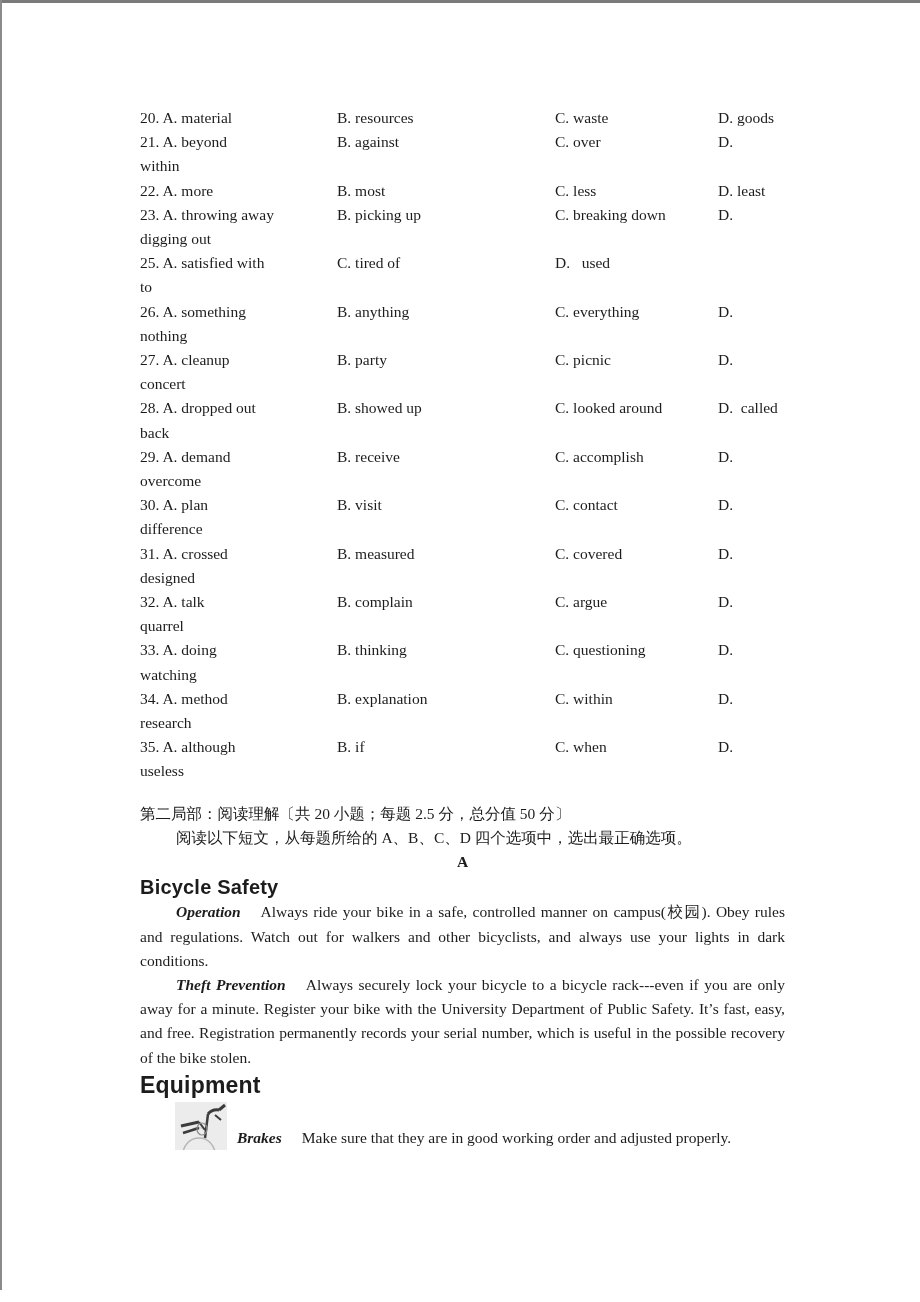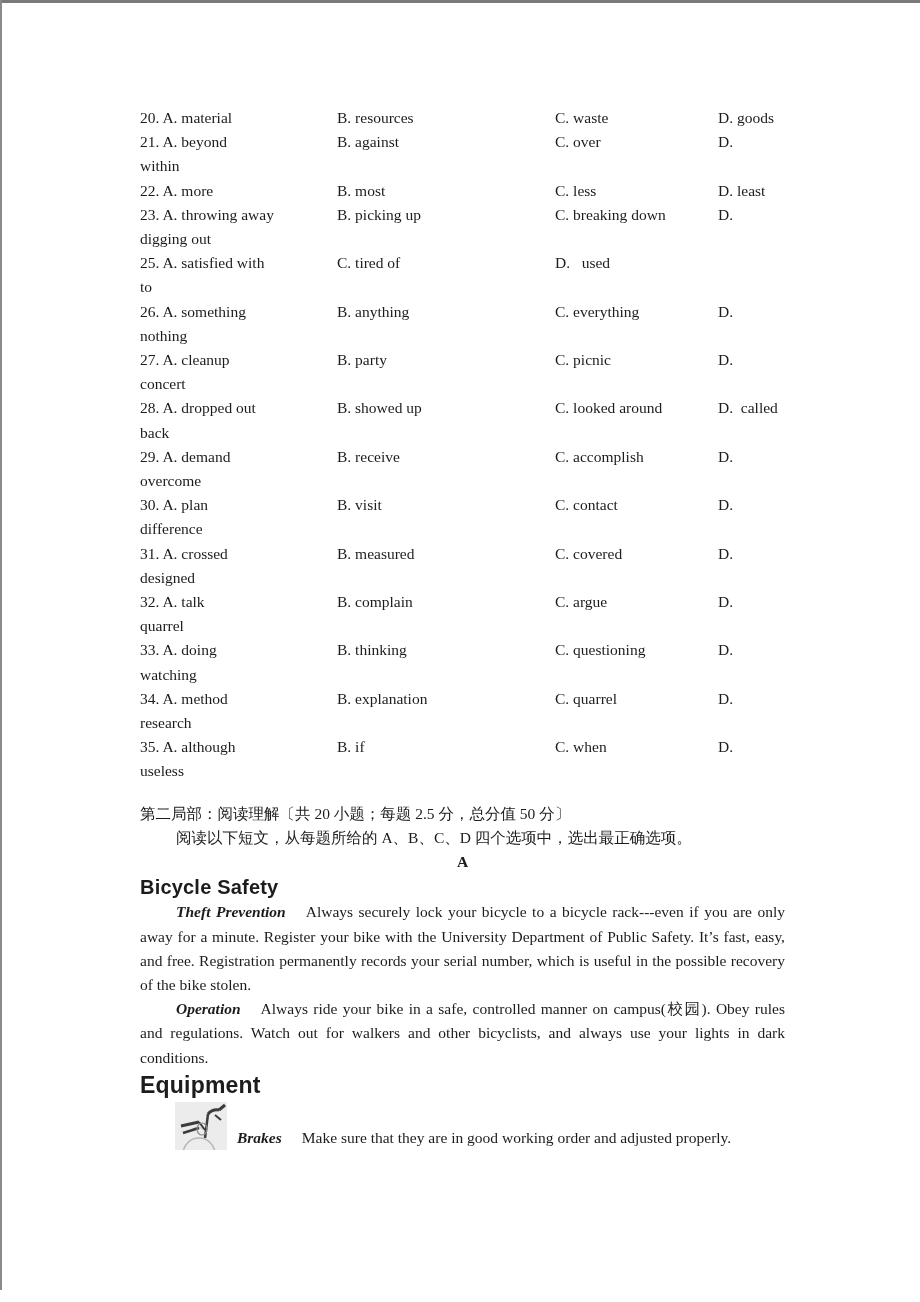--- a/index.html
+++ b/index.html
@@ -192,21 +192,21 @@
       <span class="q-cell">C. questioning</span>
       <span class="q-cell">D.</span>
     </div>
     <div class="q-wrap">watching</div>
   </div>
 
   <div class="q-block">
     <div class="q-row">
       <span class="q-cell">34. A. method</span>
       <span class="q-cell">B. explanation</span>
-      <span class="q-cell">C. quarrel</span>
+      <span class="q-cell">C. within</span>
       <span class="q-cell">D.</span>
     </div>
     <div class="q-wrap">research</div>
   </div>
 
   <div class="q-block">
     <div class="q-row">
       <span class="q-cell">35. A. although</span>
       <span class="q-cell">B. if</span>
       <span class="q-cell">C. when</span>
@@ -218,25 +218,25 @@
 
     <div class="cn-heading">第二局部：阅读理解〔共 20 小题；每题 2.5 分，总分值 50 分〕</div>
 
     <div class="cn-instruction">阅读以下短文，从每题所给的 A、B、C、D 四个选项中，选出最正确选项。</div>
 
     <div class="passage-label">A</div>
 
     <div class="passage-title">Bicycle Safety</div>
 
     <p class="para">
+      <span class="lead">Operation</span><span>Always ride your bike in a safe, controlled manner on campus(校园). Obey rules and regulations. Watch out for walkers and other bicyclists, and always use your lights in dark conditions.</span>
+    </p>
+
+    <p class="para">
       <span class="lead">Theft Prevention</span><span>Always securely lock your bicycle to a bicycle rack---even if you are only away for a minute. Register your bike with the University Department of Public Safety. It’s fast, easy, and free. Registration permanently records your serial number, which is useful in the possible recovery of the bike stolen.</span>
-    </p>
-
-    <p class="para">
-      <span class="lead">Operation</span><span>Always ride your bike in a safe, controlled manner on campus(校园). Obey rules and regulations. Watch out for walkers and other bicyclists, and always use your lights in dark conditions.</span>
     </p>
 
     <div class="equip-heading">Equipment</div>
 
     <div class="brakes-row">
       <span class="brake-img">
         <svg width="52" height="48" viewBox="0 0 52 48" xmlns="http://www.w3.org/2000/svg">
           <rect x="0" y="0" width="52" height="48" fill="#ececec"></rect>
           <circle cx="24" cy="52" r="16" fill="none" stroke="#b7b7b7" stroke-width="1.5"></circle>
           <path d="M14 30 Q22 22 30 28" fill="none" stroke="#c4c4c4" stroke-width="1.2"></path>

